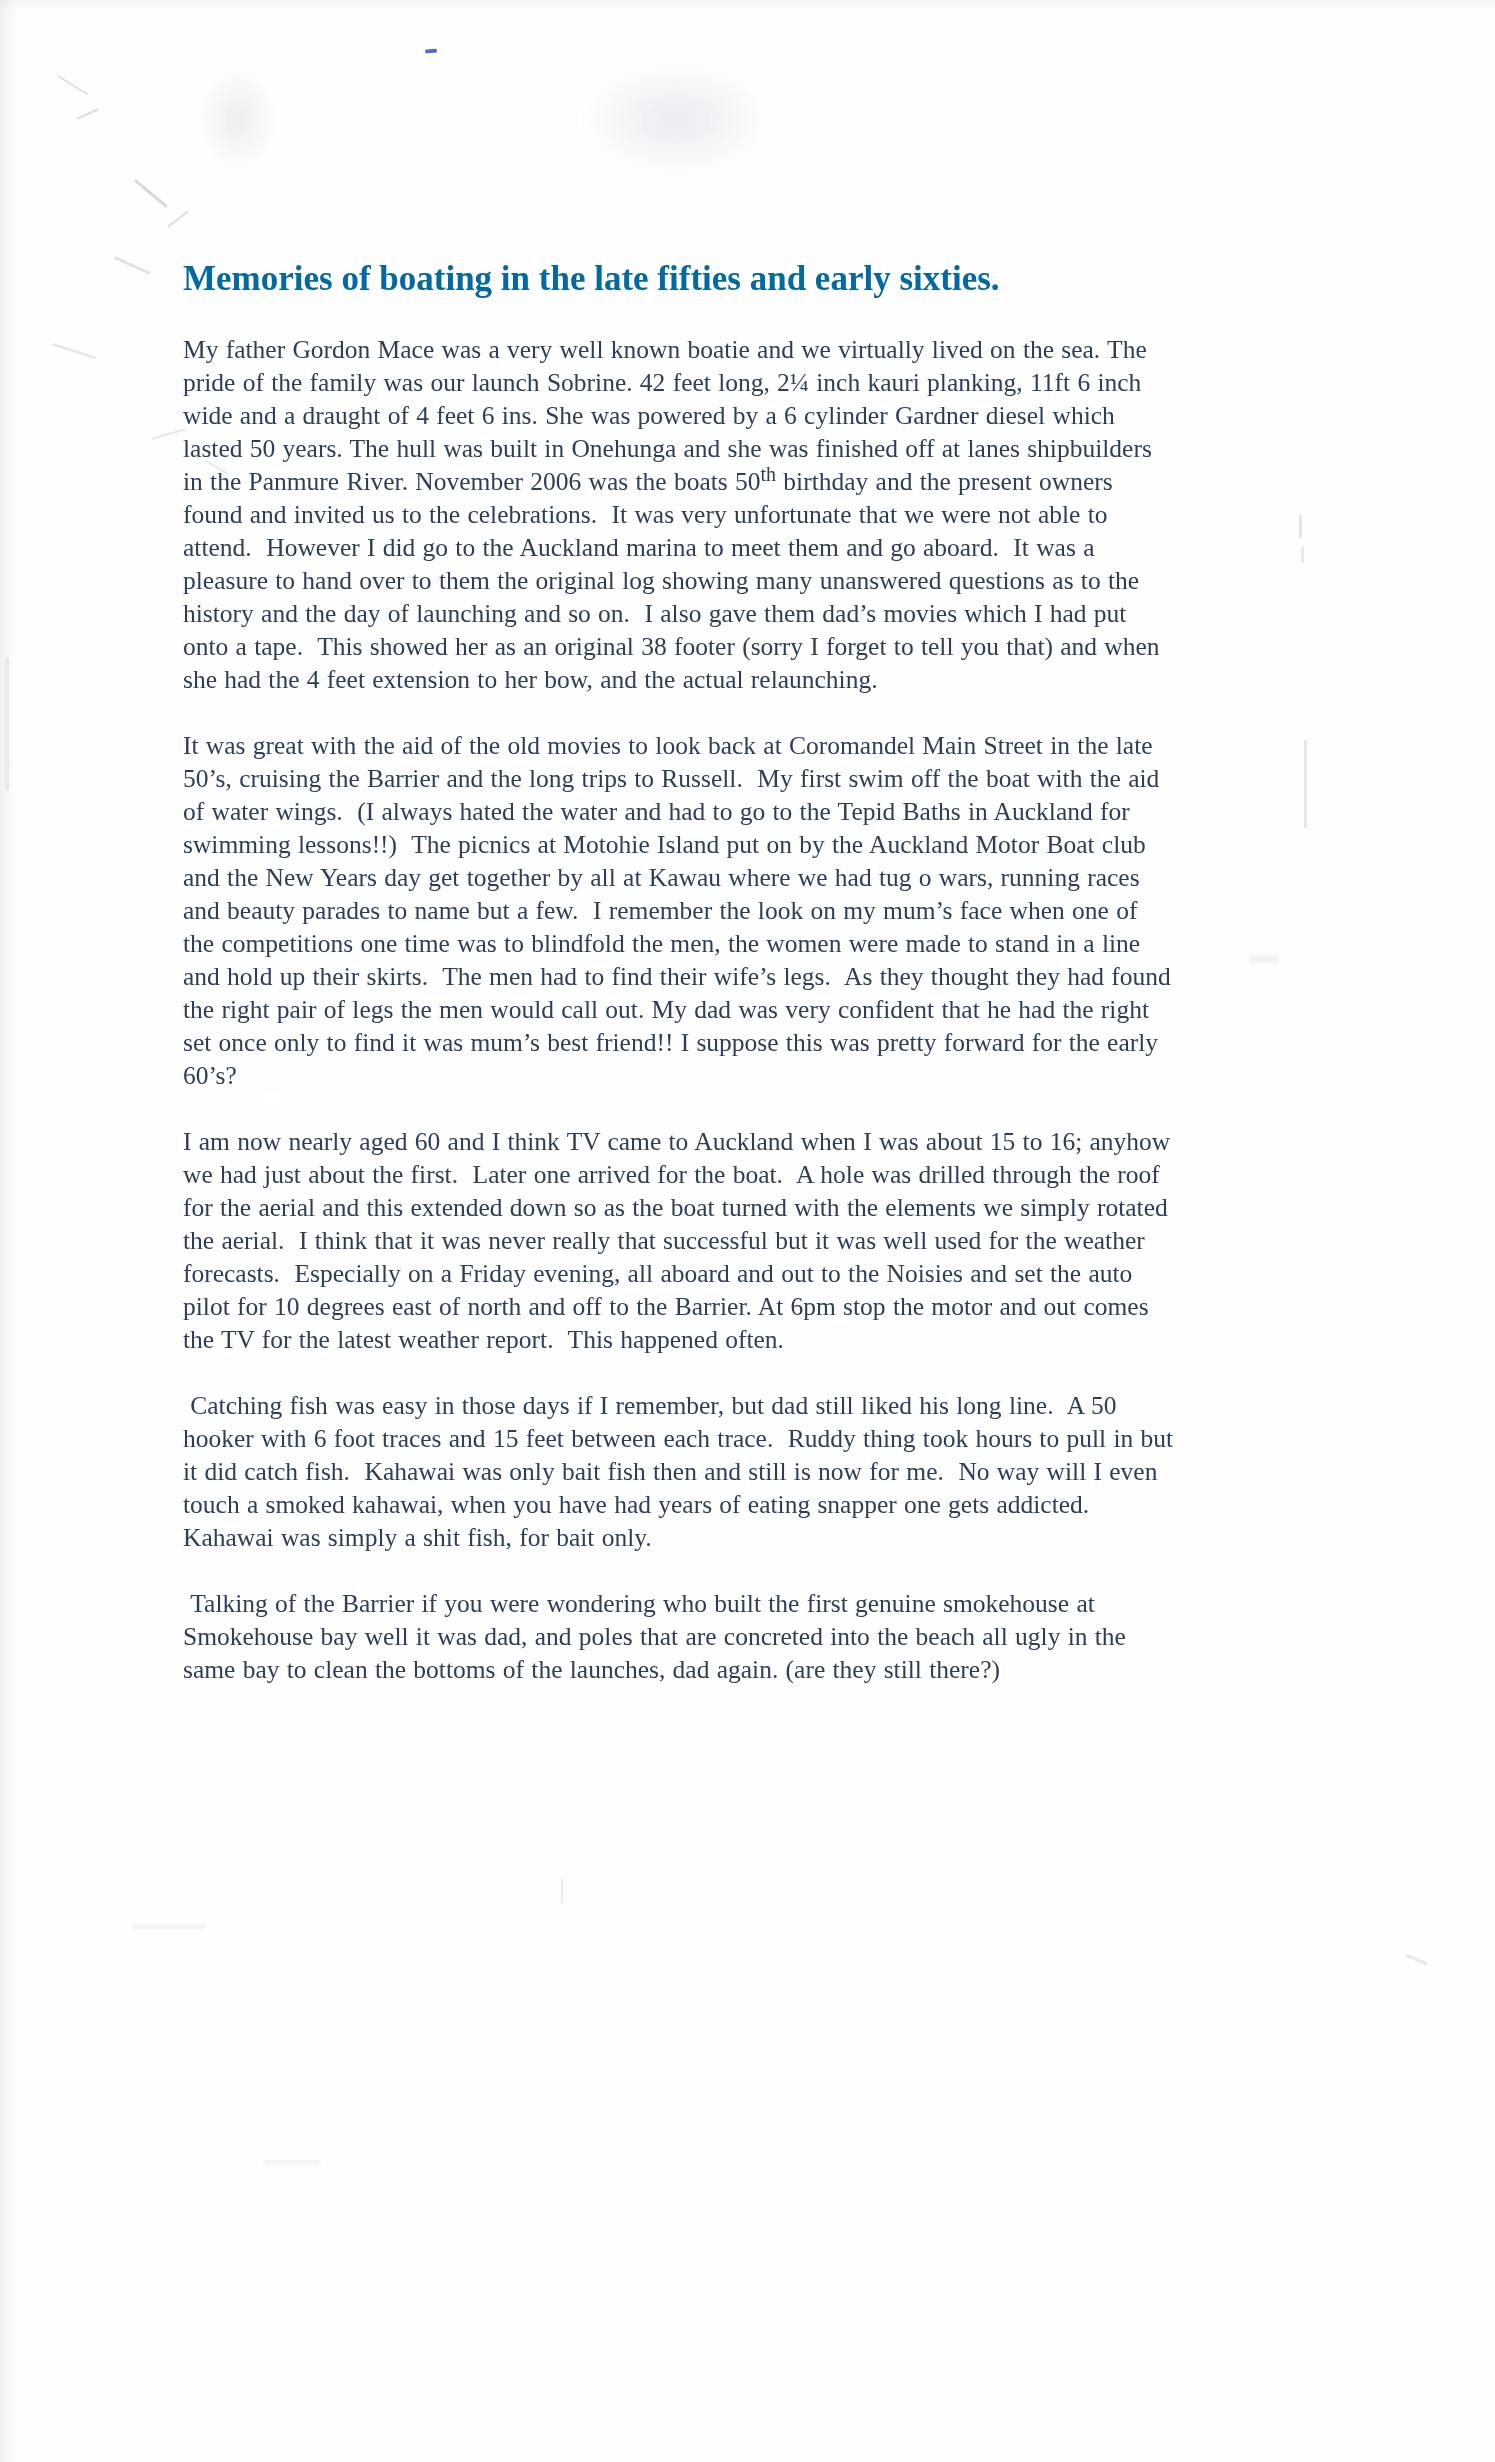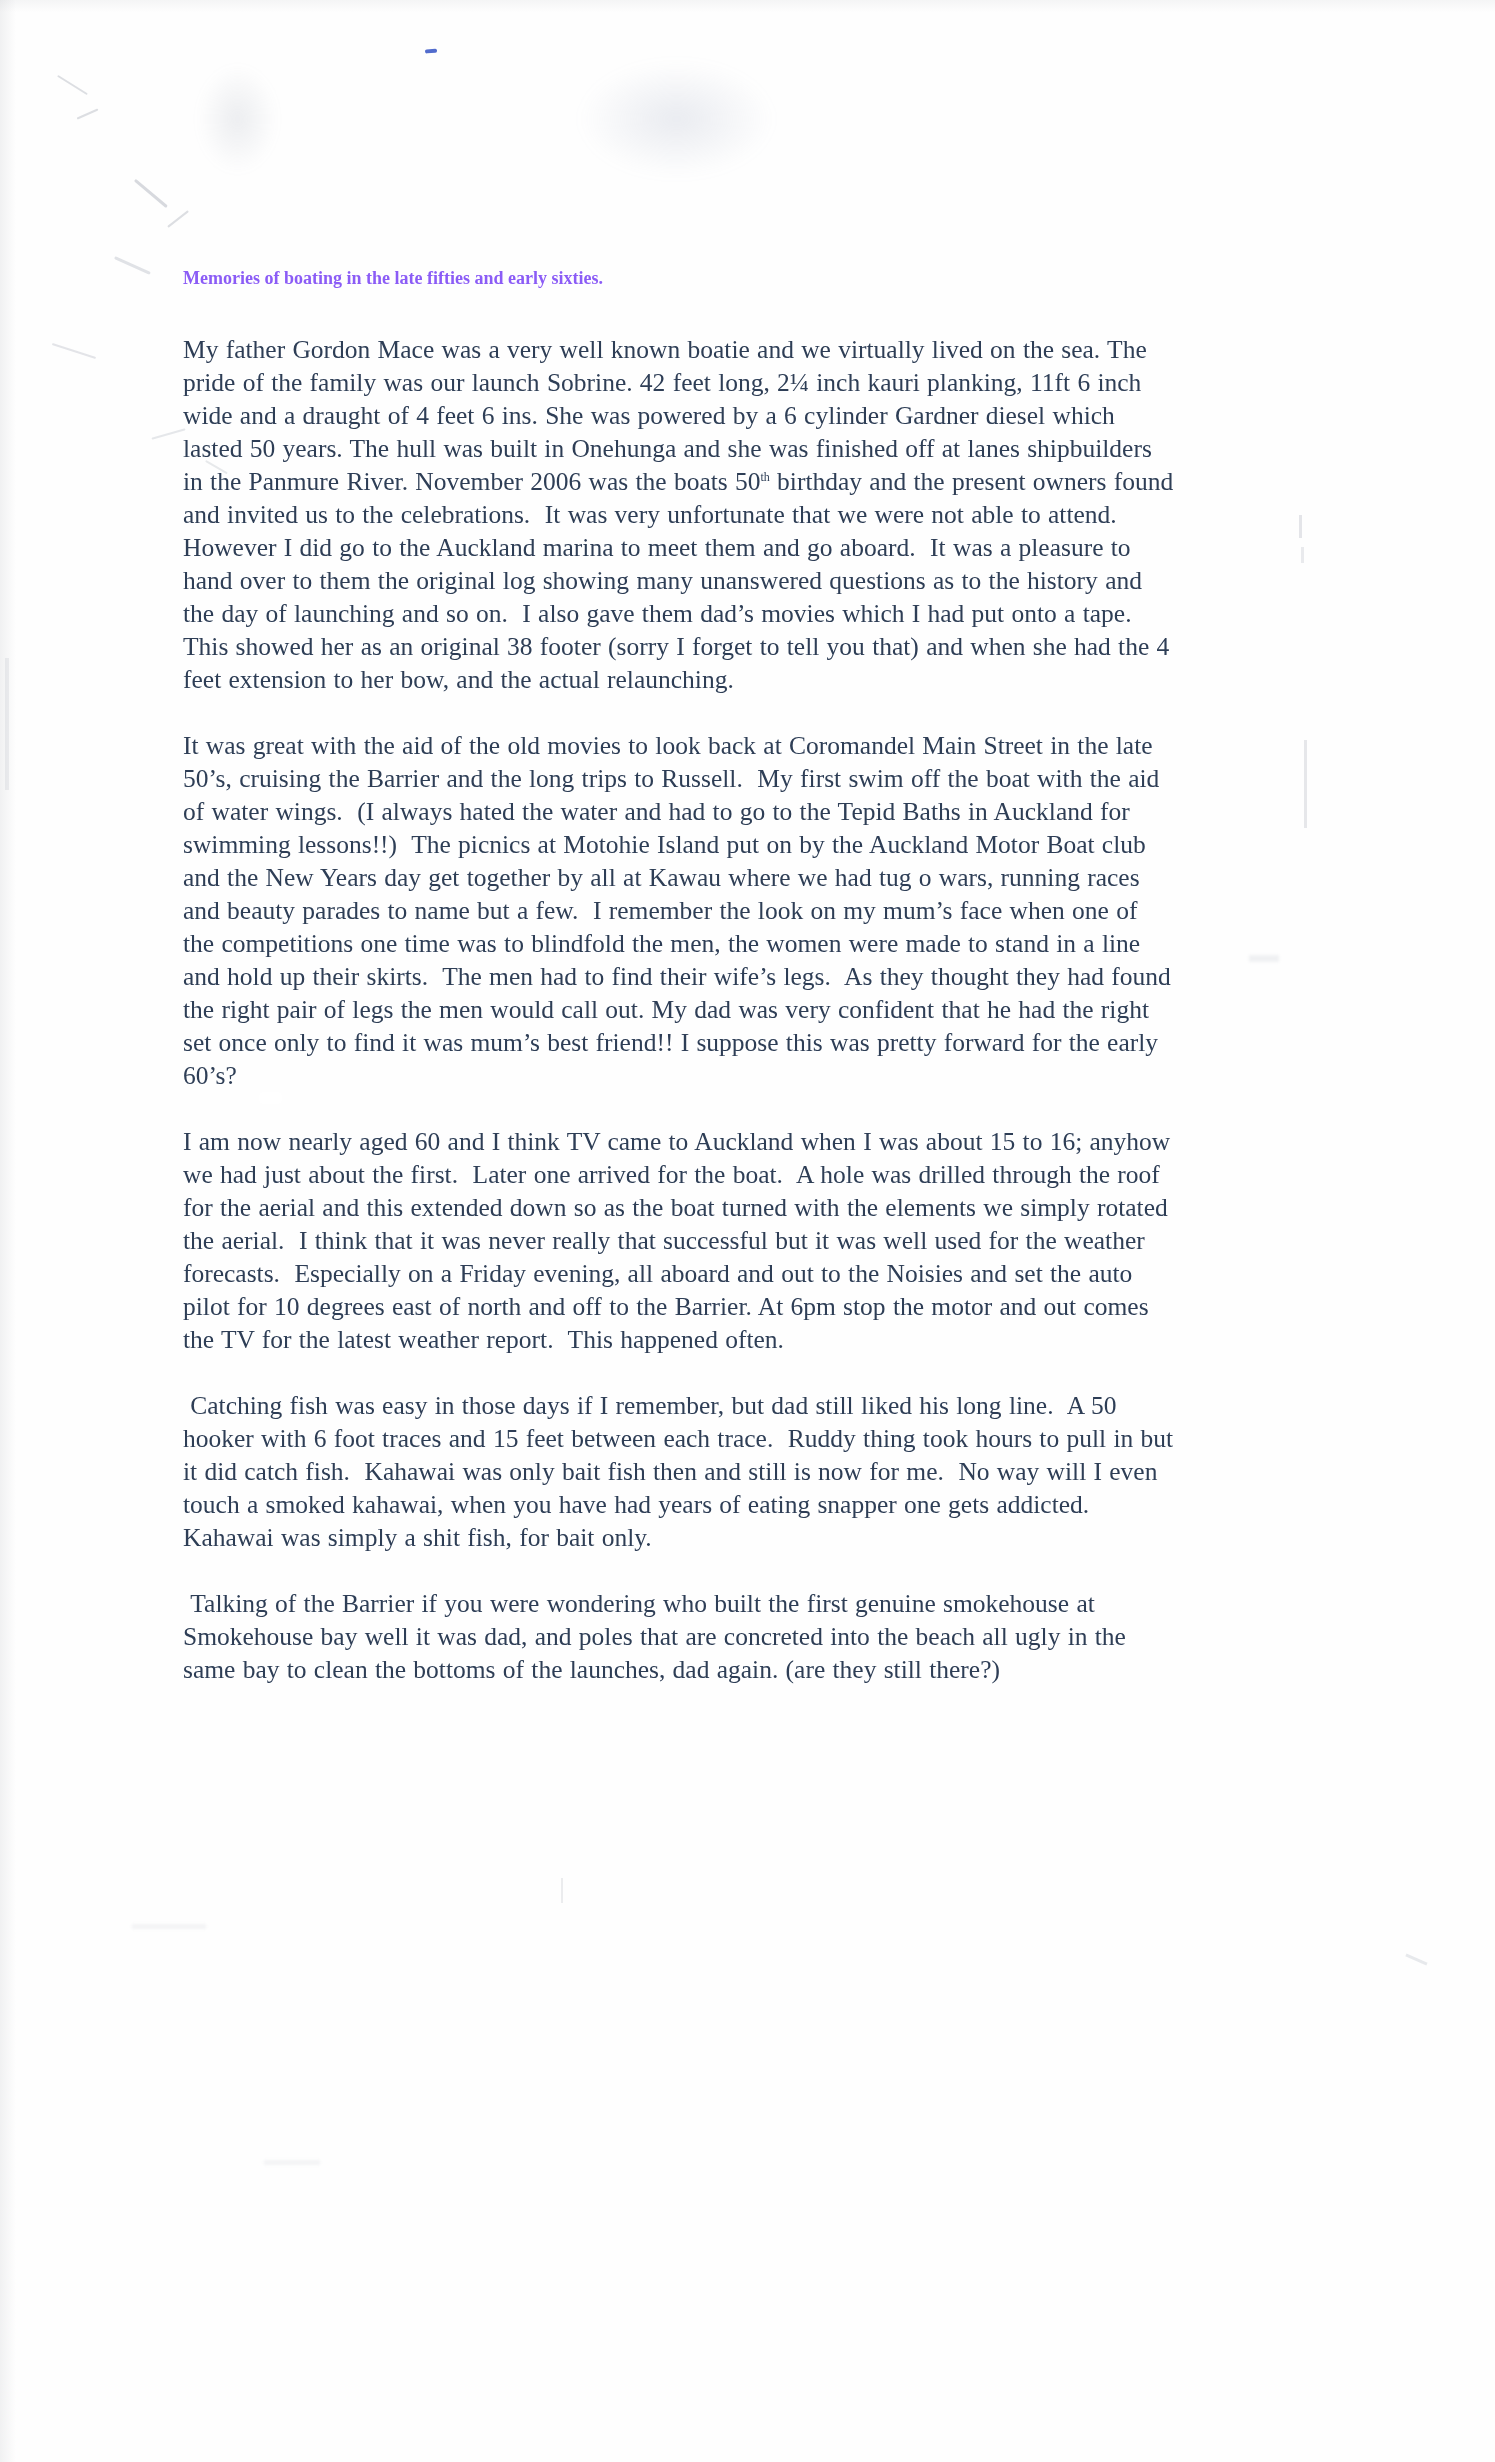--- a/index.html
+++ b/index.html
@@ -21,37 +21,37 @@
     pointer-events: none;
   }
   .content {
     position: absolute;
     left: 183px;
     top: 259px;
     width: 992px;
     color: #2e3e56;
   }
   .title {
-    font-size: 18px;
+    font-size: 35px;
     line-height: 39px;
     font-weight: bold;
-    color: #8b5cf6;
+    color: #0369a1;
     margin: 0 0 35px 0;
   }
   p.bodytext {
     font-size: 25.5px;
     line-height: 33px;
     margin: 0 0 33px 0;
     white-space: pre-wrap;
     word-spacing: 0.9px;
   }
   p.bodytext.extra-gap   { margin-top: 18px; }
   p.bodytext.extra-gap-s { margin-top: 11px; }
   sup.ord {
-    font-size: 12px;
+    font-size: 20px;
     line-height: 0;
     vertical-align: super;
   }
   
   .art { position: absolute; pointer-events: none; }
   .ghost-blob {
     left: 580px; top: 62px; width: 193px; height: 114px;
     background: radial-gradient(closest-side, rgba(150,160,185,0.20), rgba(150,160,185,0));
     filter: blur(7px);
   }

